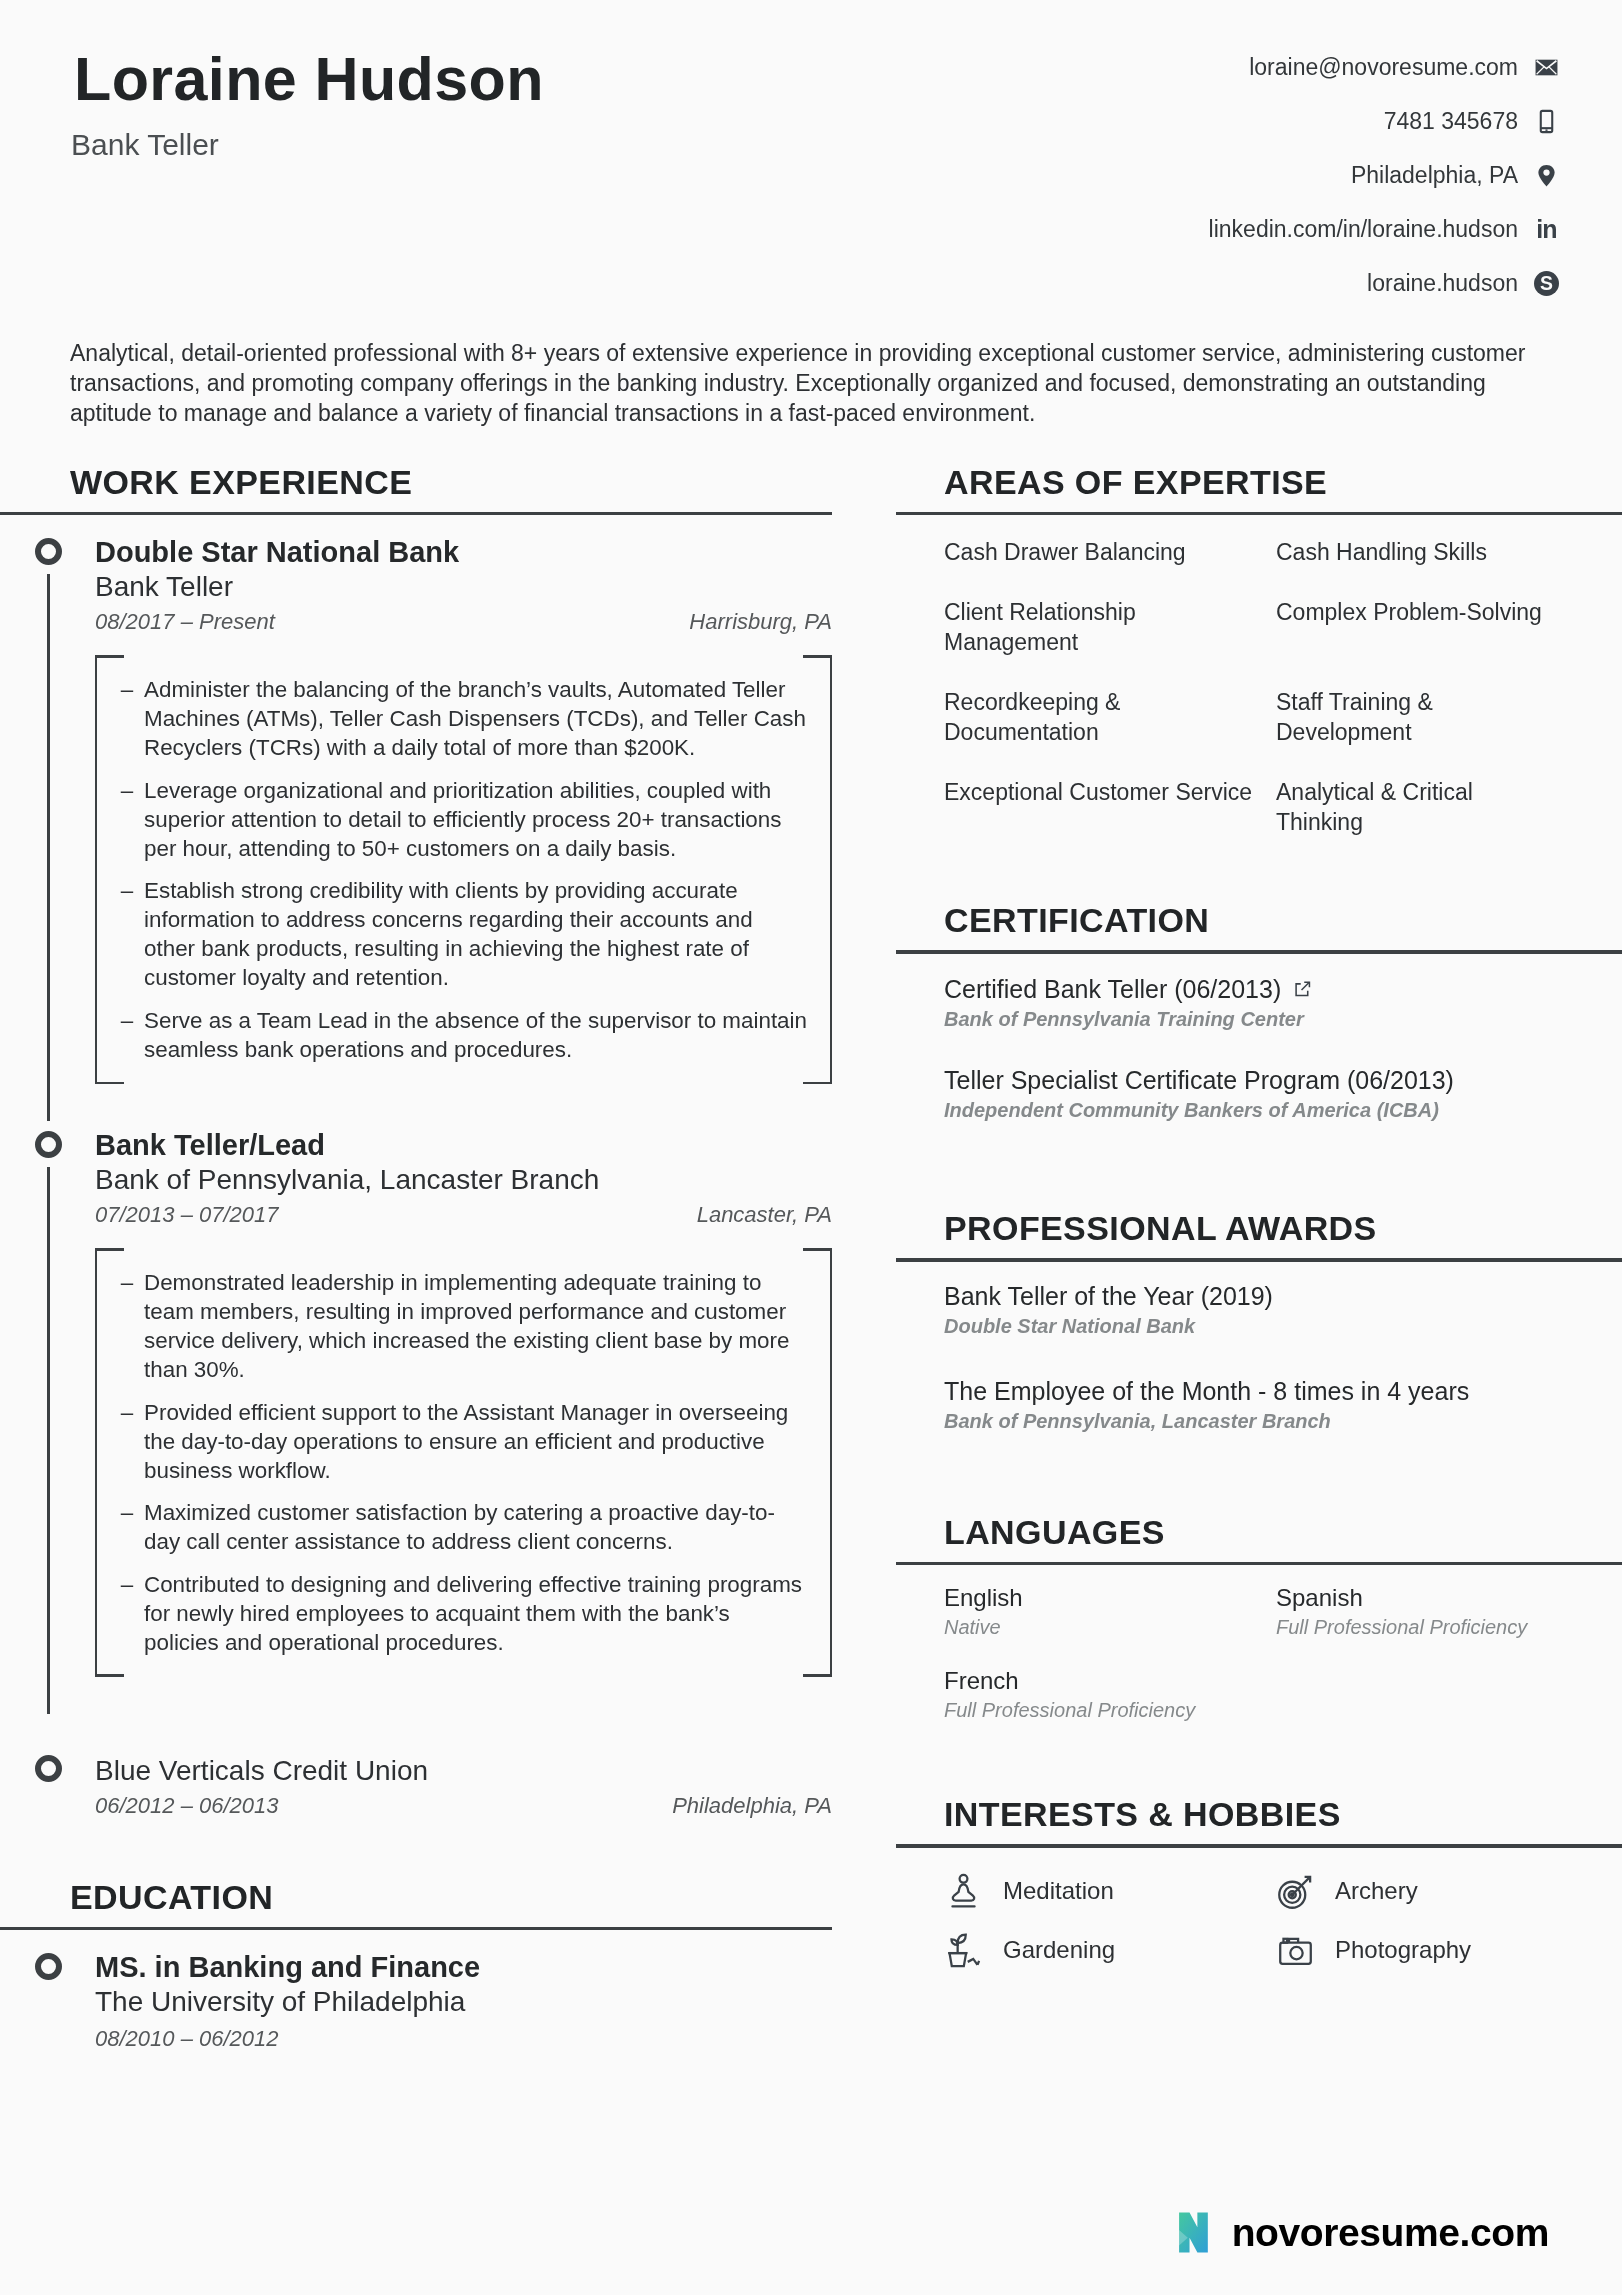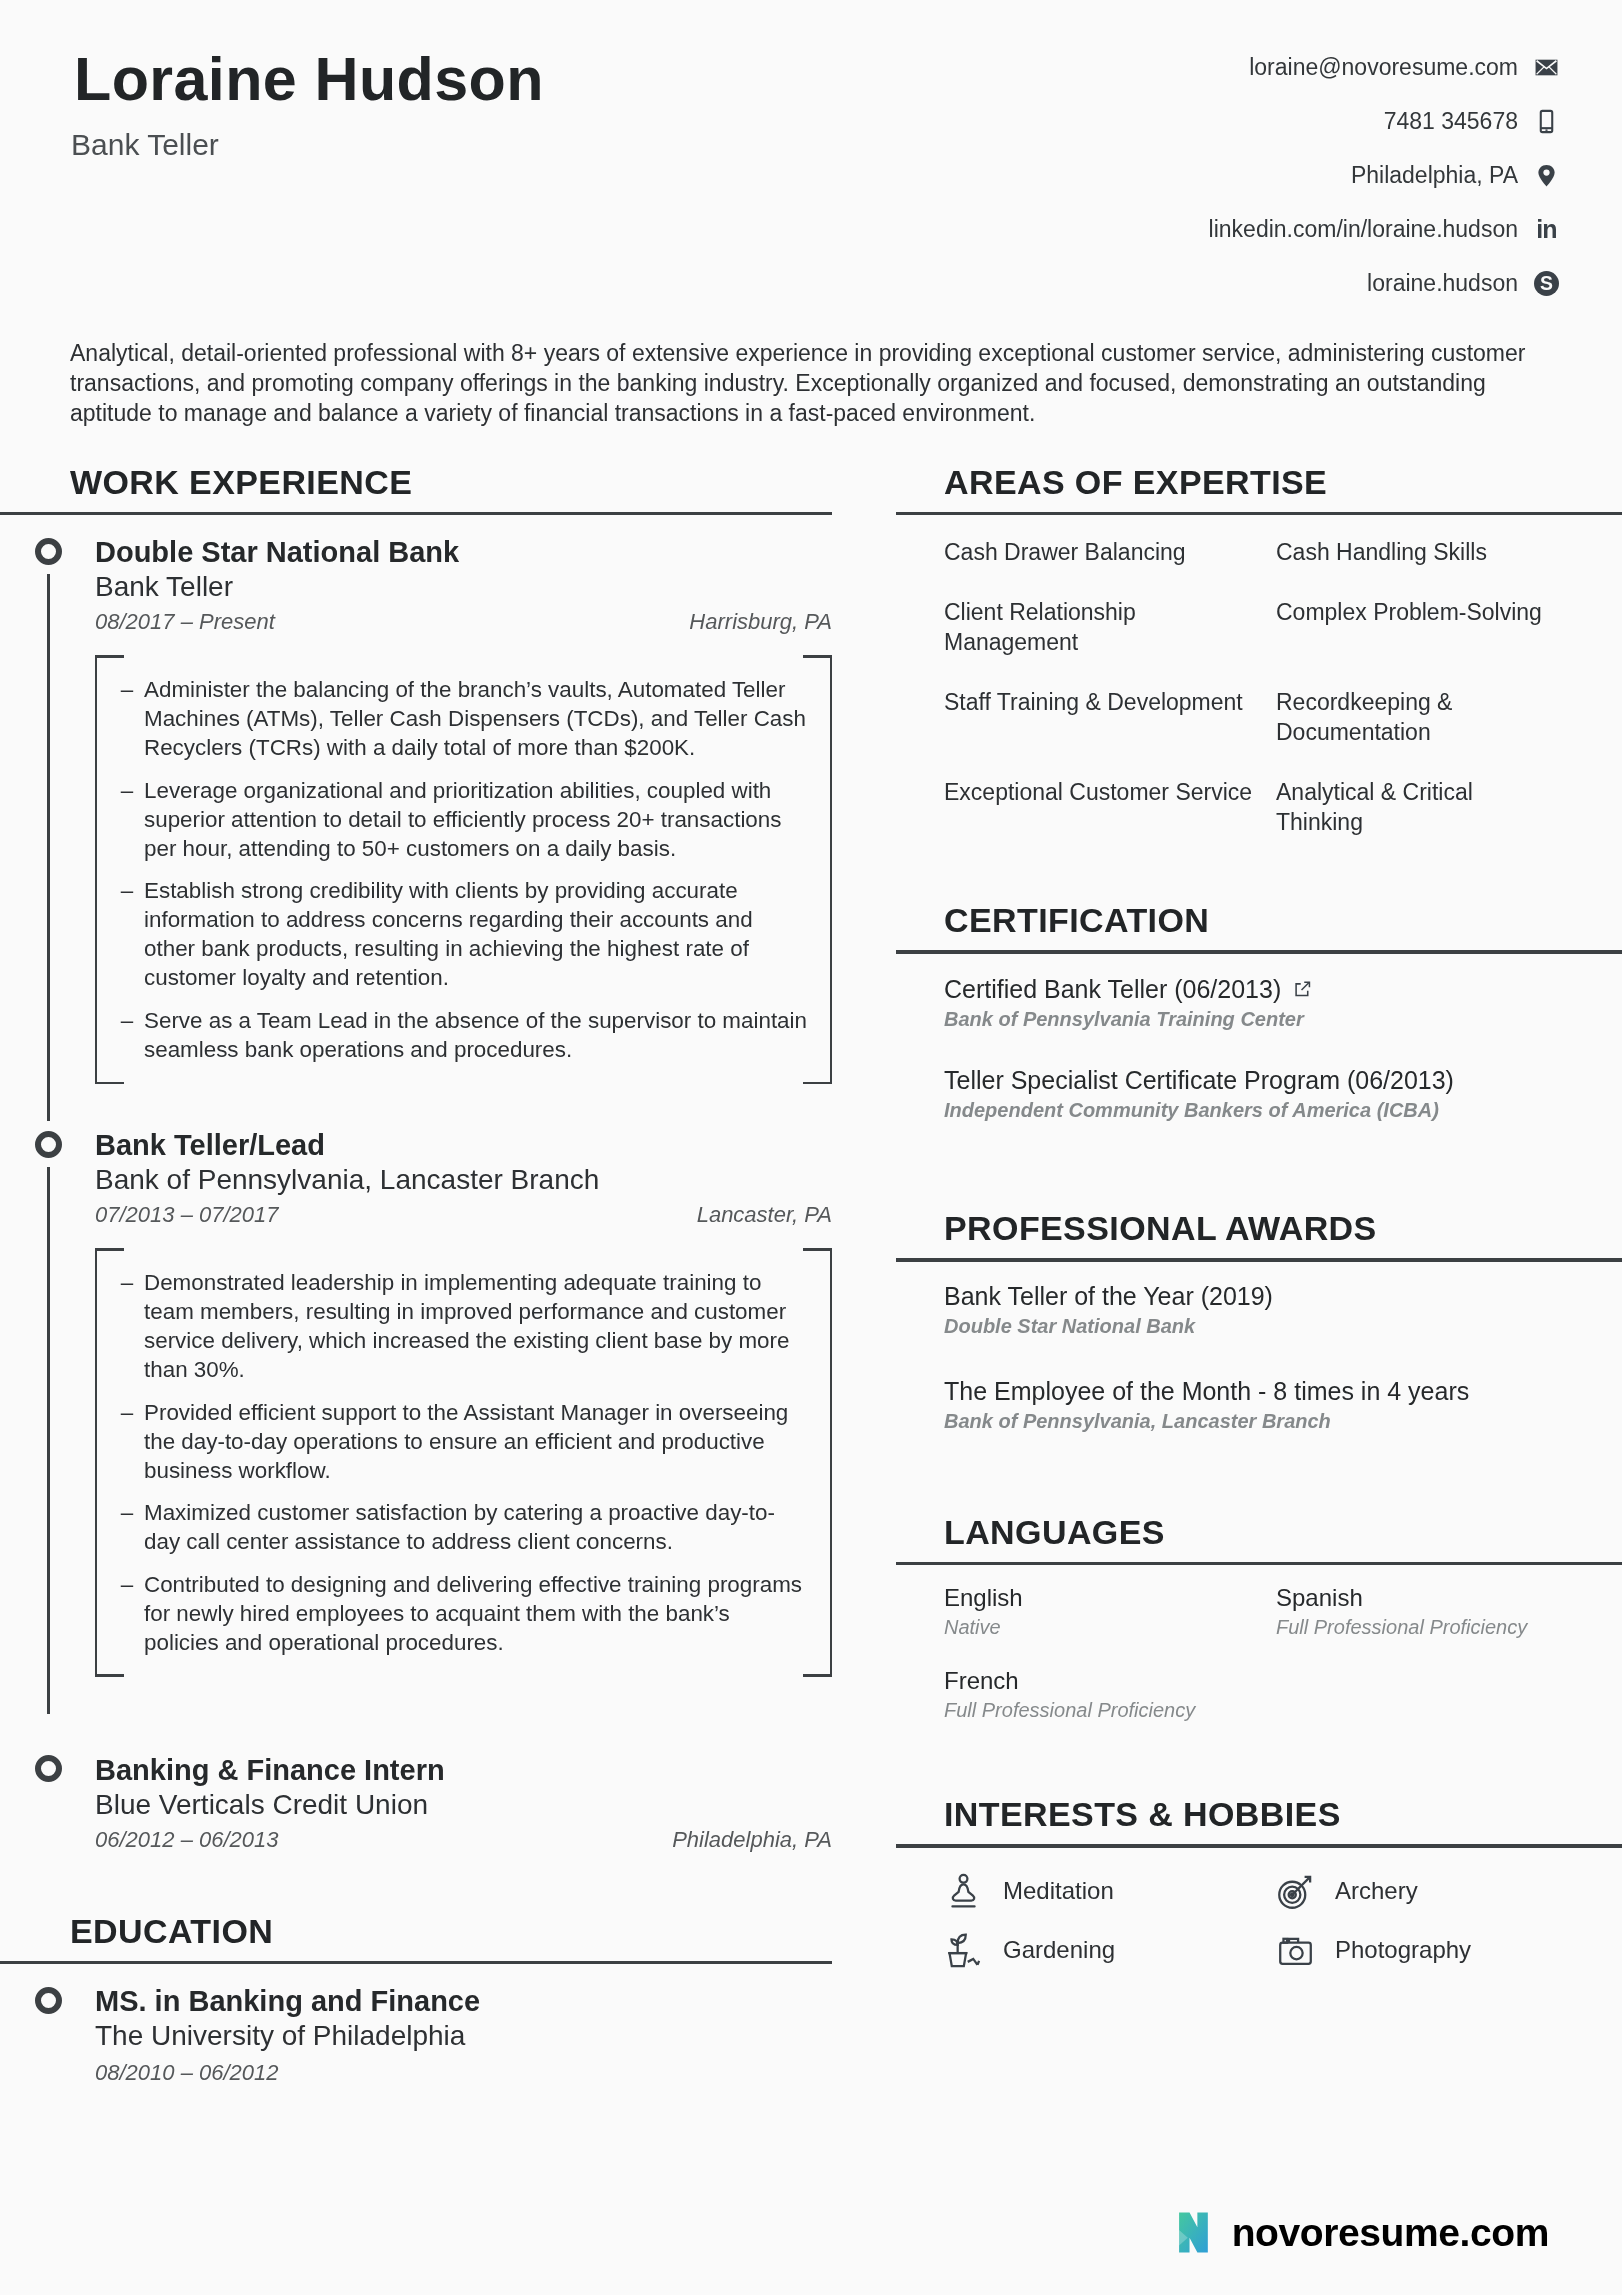--- a/index.html
+++ b/index.html
@@ -215,21 +215,20 @@
         <li>Demonstrated leadership in implementing adequate training to team members, resulting in improved performance and customer service delivery, which increased the existing client base by more than 30%.</li>
         <li>Provided efficient support to the Assistant Manager in overseeing the day-to-day operations to ensure an efficient and productive business workflow.</li>
         <li>Maximized customer satisfaction by catering a proactive day-to-day call center assistance to address client concerns.</li>
         <li>Contributed to designing and delivering effective training programs for newly hired employees to acquaint them with the bank’s policies and operational procedures.</li>
       </ul>
     </div>
   </div>
 
   <div class="entry entry-3">
     <span class="dot"></span>
-    <div class="job-title">Banking &amp; Finance Intern</div>
     <div class="job-sub">Blue Verticals Credit Union</div>
     <div class="job-meta">
       <span>06/2012 – 06/2013</span>
       <span>Philadelphia, PA</span>
     </div>
   </div>
 
   <h2 class="sec edu-h2">EDUCATION</h2>
   <div class="rule"></div>
 
@@ -243,22 +242,22 @@
 
 <div class="col-right">
   <h2 class="sec">AREAS OF EXPERTISE</h2>
   <div class="rule"></div>
 
   <div class="skills">
     <div>Cash Drawer Balancing</div>
     <div>Cash Handling Skills</div>
     <div>Client Relationship Management</div>
     <div>Complex Problem-Solving</div>
+    <div>Recordkeeping &amp; Documentation</div>
     <div>Staff Training &amp; Development</div>
-    <div>Recordkeeping &amp; Documentation</div>
     <div>Exceptional Customer Service</div>
     <div>Analytical &amp; Critical Thinking</div>
   </div>
 
   <h2 class="sec cert-h2">CERTIFICATION</h2>
   <div class="rule"></div>
 
   <div class="cert-item-1">
     <div class="item-title">
       <span>Certified Bank Teller (06/2013)</span>

